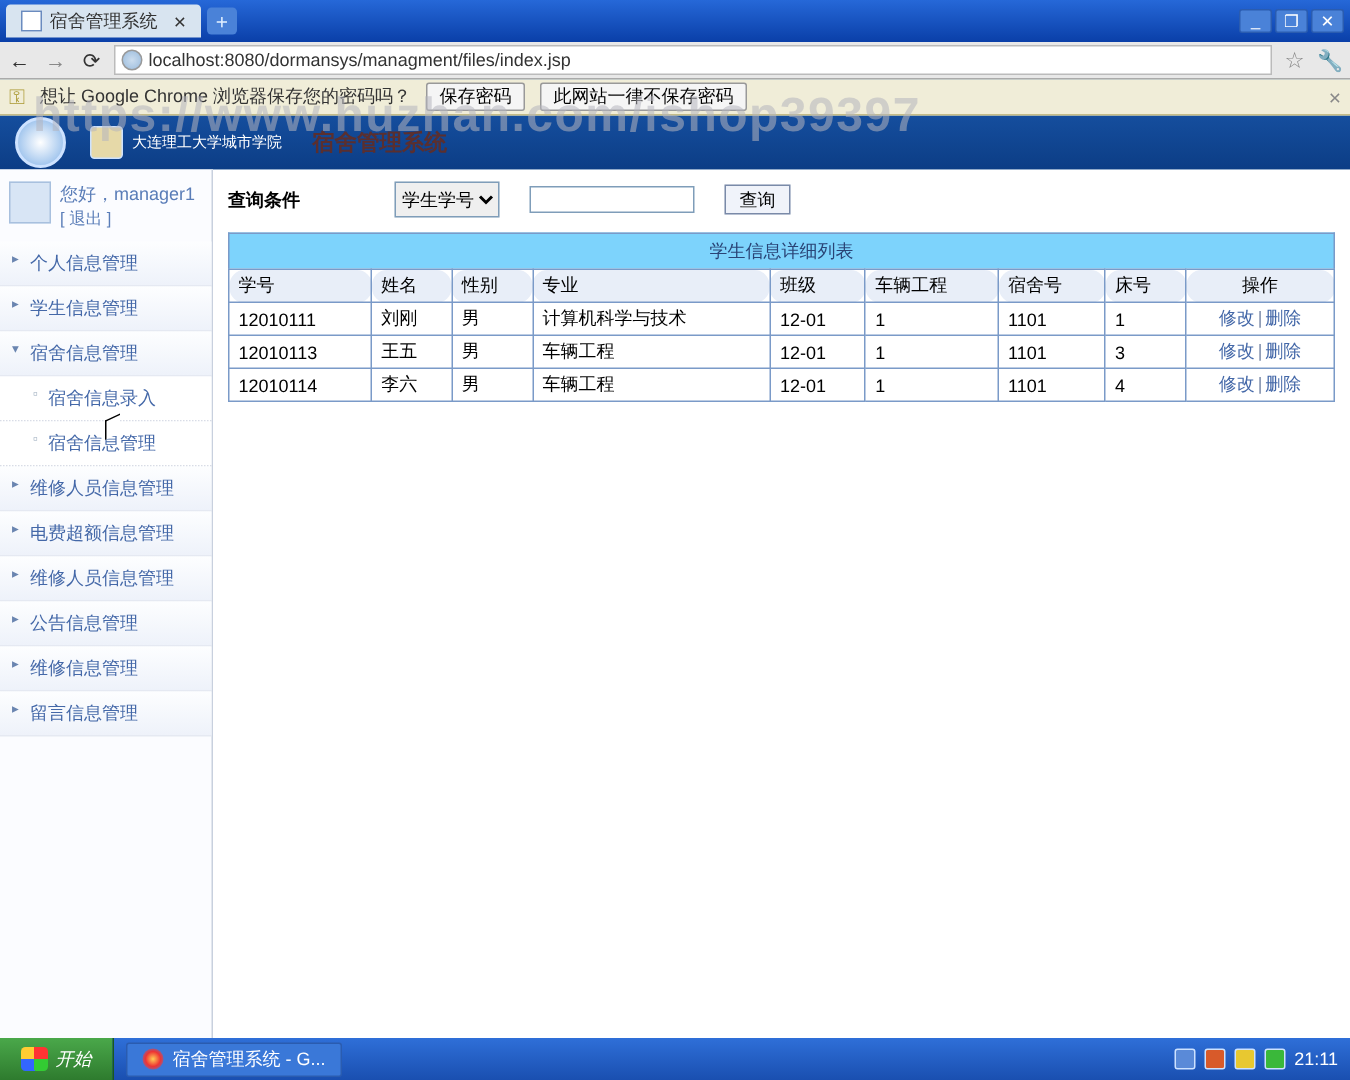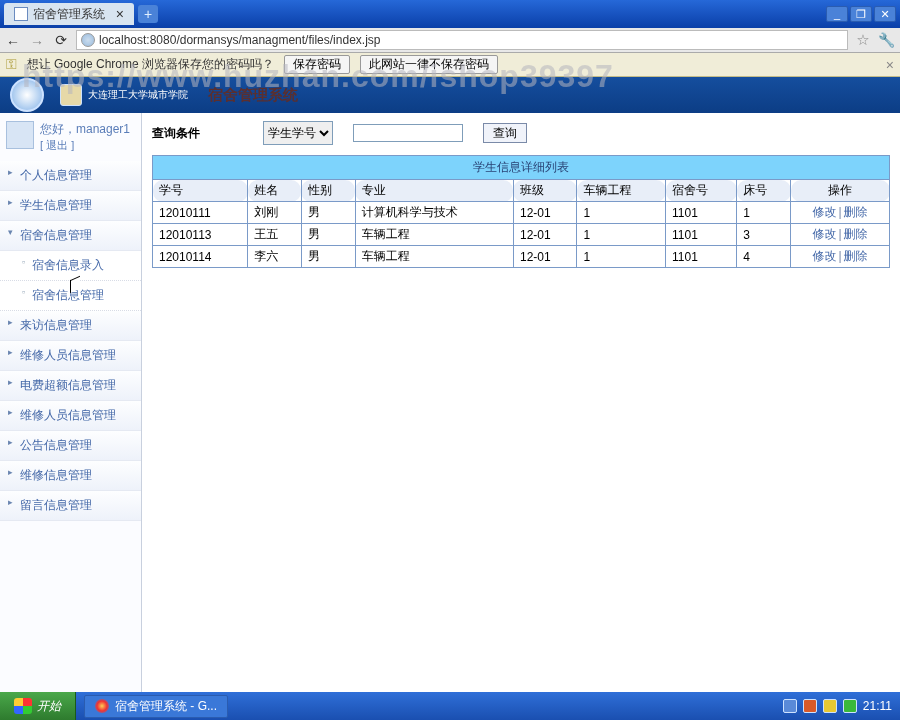--- a/index.html
+++ b/index.html
@@ -139,21 +139,20 @@
         <div class="hi"><span>您好，</span><span>manager1</span></div>
         <div class="logout">[ 退出 ]</div>
       </div>
     </div>
     <ul class="menu" id="menu">
         <li><a>个人信息管理</a></li>
         <li><a>学生信息管理</a></li>
         <li class="open"><a>宿舍信息管理</a></li>
         <li class="sub"><a>宿舍信息录入</a></li>
         <li class="sub"><a>宿舍信息管理</a></li>
-        <li><a>来访信息管理</a></li>
         <li><a>维修人员信息管理</a></li>
         <li><a>电费超额信息管理</a></li>
         <li><a>维修人员信息管理</a></li>
         <li><a>公告信息管理</a></li>
         <li><a>维修信息管理</a></li>
         <li><a>留言信息管理</a></li>
       </ul>
   </div>
 
   <div class="mainpane">

